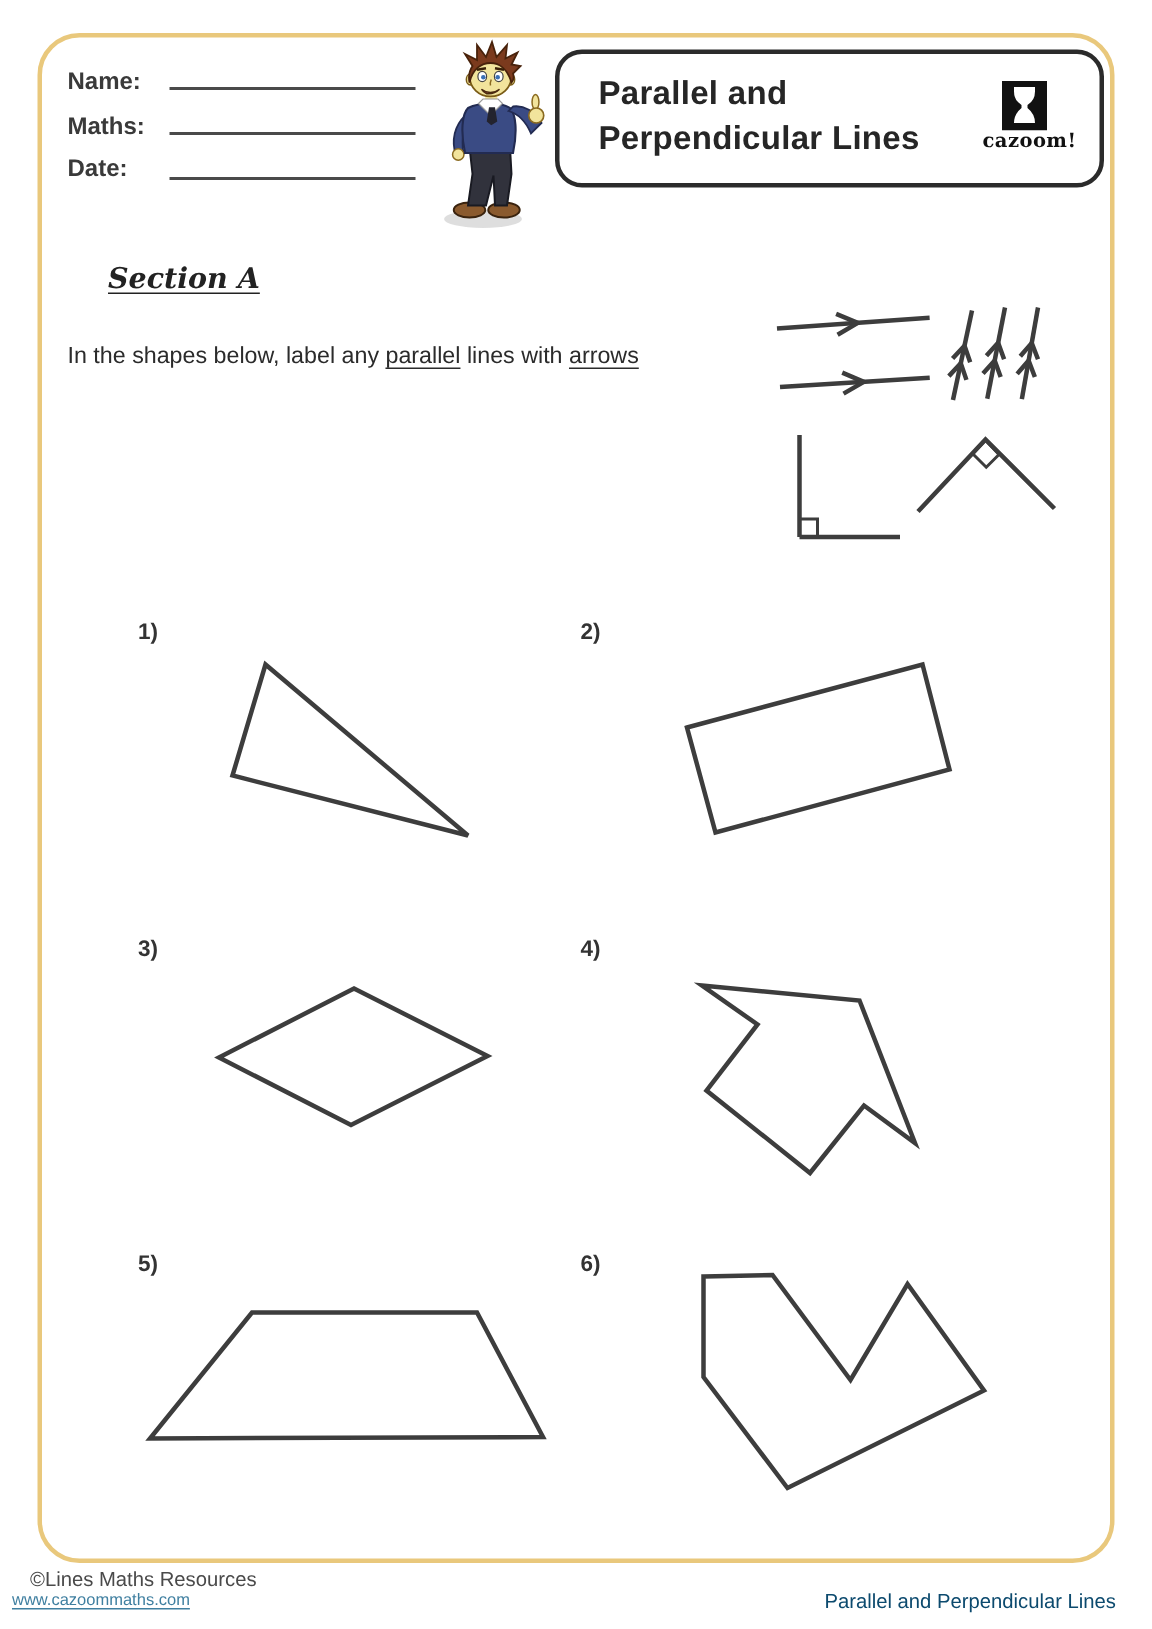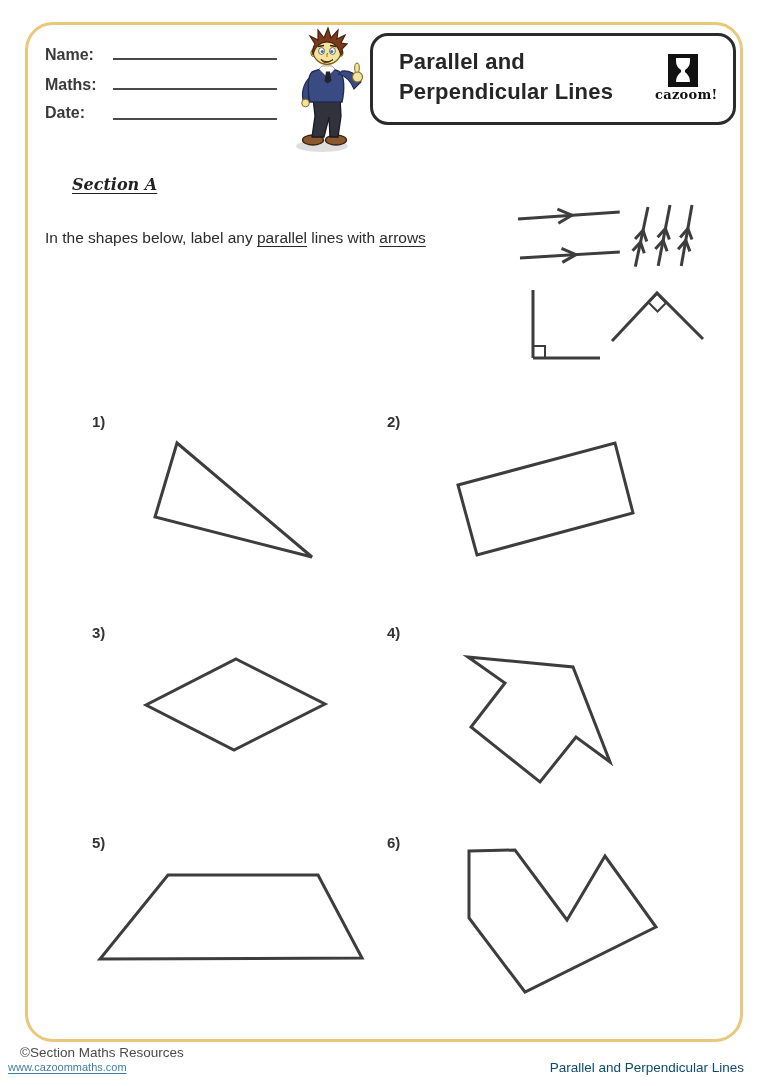--- a/index.html
+++ b/index.html
@@ -30,21 +30,21 @@
     position:absolute; left:26px; top:11px; font-size:22px; font-weight:bold;
     color:#262626; line-height:30px; letter-spacing:0.2px;
   }
   .logo-block { position:absolute; right:22px; top:18px; width:56px; text-align:center; }
   .logo-mark { display:block; margin:0 auto; }
   .logo-word { font-family:"DejaVu Serif", serif; font-weight:bold; font-size:13px; color:#111; letter-spacing:0.3px; }
   
   .section-heading {
     position:absolute; left:72px; top:175px;
     font-family:"DejaVu Serif", serif; font-style:italic; font-weight:bold;
-    font-size:16px; color:#222; text-decoration:underline; text-underline-offset:3px;
+    font-size:19px; color:#222; text-decoration:underline; text-underline-offset:3px;
   }
   
   .instr { position:absolute; left:45px; font-size:15.5px; color:#2b2b2b; }
   .instr-1 { top:229px; }
   .instr-2 { top:318px; }
   .u { text-decoration:underline; text-underline-offset:3px; }
   
   #illustrations { position:absolute; left:500px; top:195px; }
   #shapes-layer { position:absolute; left:0; top:0; pointer-events:none; }
   .shape-label { position:absolute; font-size:15px; font-weight:bold; color:#333; }
@@ -183,17 +183,17 @@
 
   <svg id="shapes-layer" width="768" height="1086" viewBox="0 0 768 1086">
       <polygon points="177,443 155,517 312,557" fill="none" stroke="#3d3d3d" stroke-width="3" stroke-linejoin="miter"></polygon>
       <polygon points="458,485 615,443 633,513 477,555" fill="none" stroke="#3d3d3d" stroke-width="3" stroke-linejoin="miter"></polygon>
       <polygon points="236,659 325,704 234,750 146,705" fill="none" stroke="#3d3d3d" stroke-width="3" stroke-linejoin="miter"></polygon>
       <polygon points="468,657 573,667 610,762 576,737 540,782 471,727 505,683" fill="none" stroke="#3d3d3d" stroke-width="3" stroke-linejoin="miter"></polygon>
       <polygon points="168,875 318,875 362,958 100,959" fill="none" stroke="#3d3d3d" stroke-width="3" stroke-linejoin="miter"></polygon>
       <polygon points="469,851 515,850 567,920 605,856 656,927 525,992 469,918" fill="none" stroke="#3d3d3d" stroke-width="3" stroke-linejoin="miter"></polygon>
     </svg>
 
-  <div class="footer-copy">©Section Maths Resources</div>
+  <div class="footer-copy">©Lines Maths Resources</div>
   <a class="footer-link">www.cazoommaths.com</a>
   <div class="footer-doc">Parallel and Perpendicular Lines</div>
 
 </div>
 
 </body></html>

